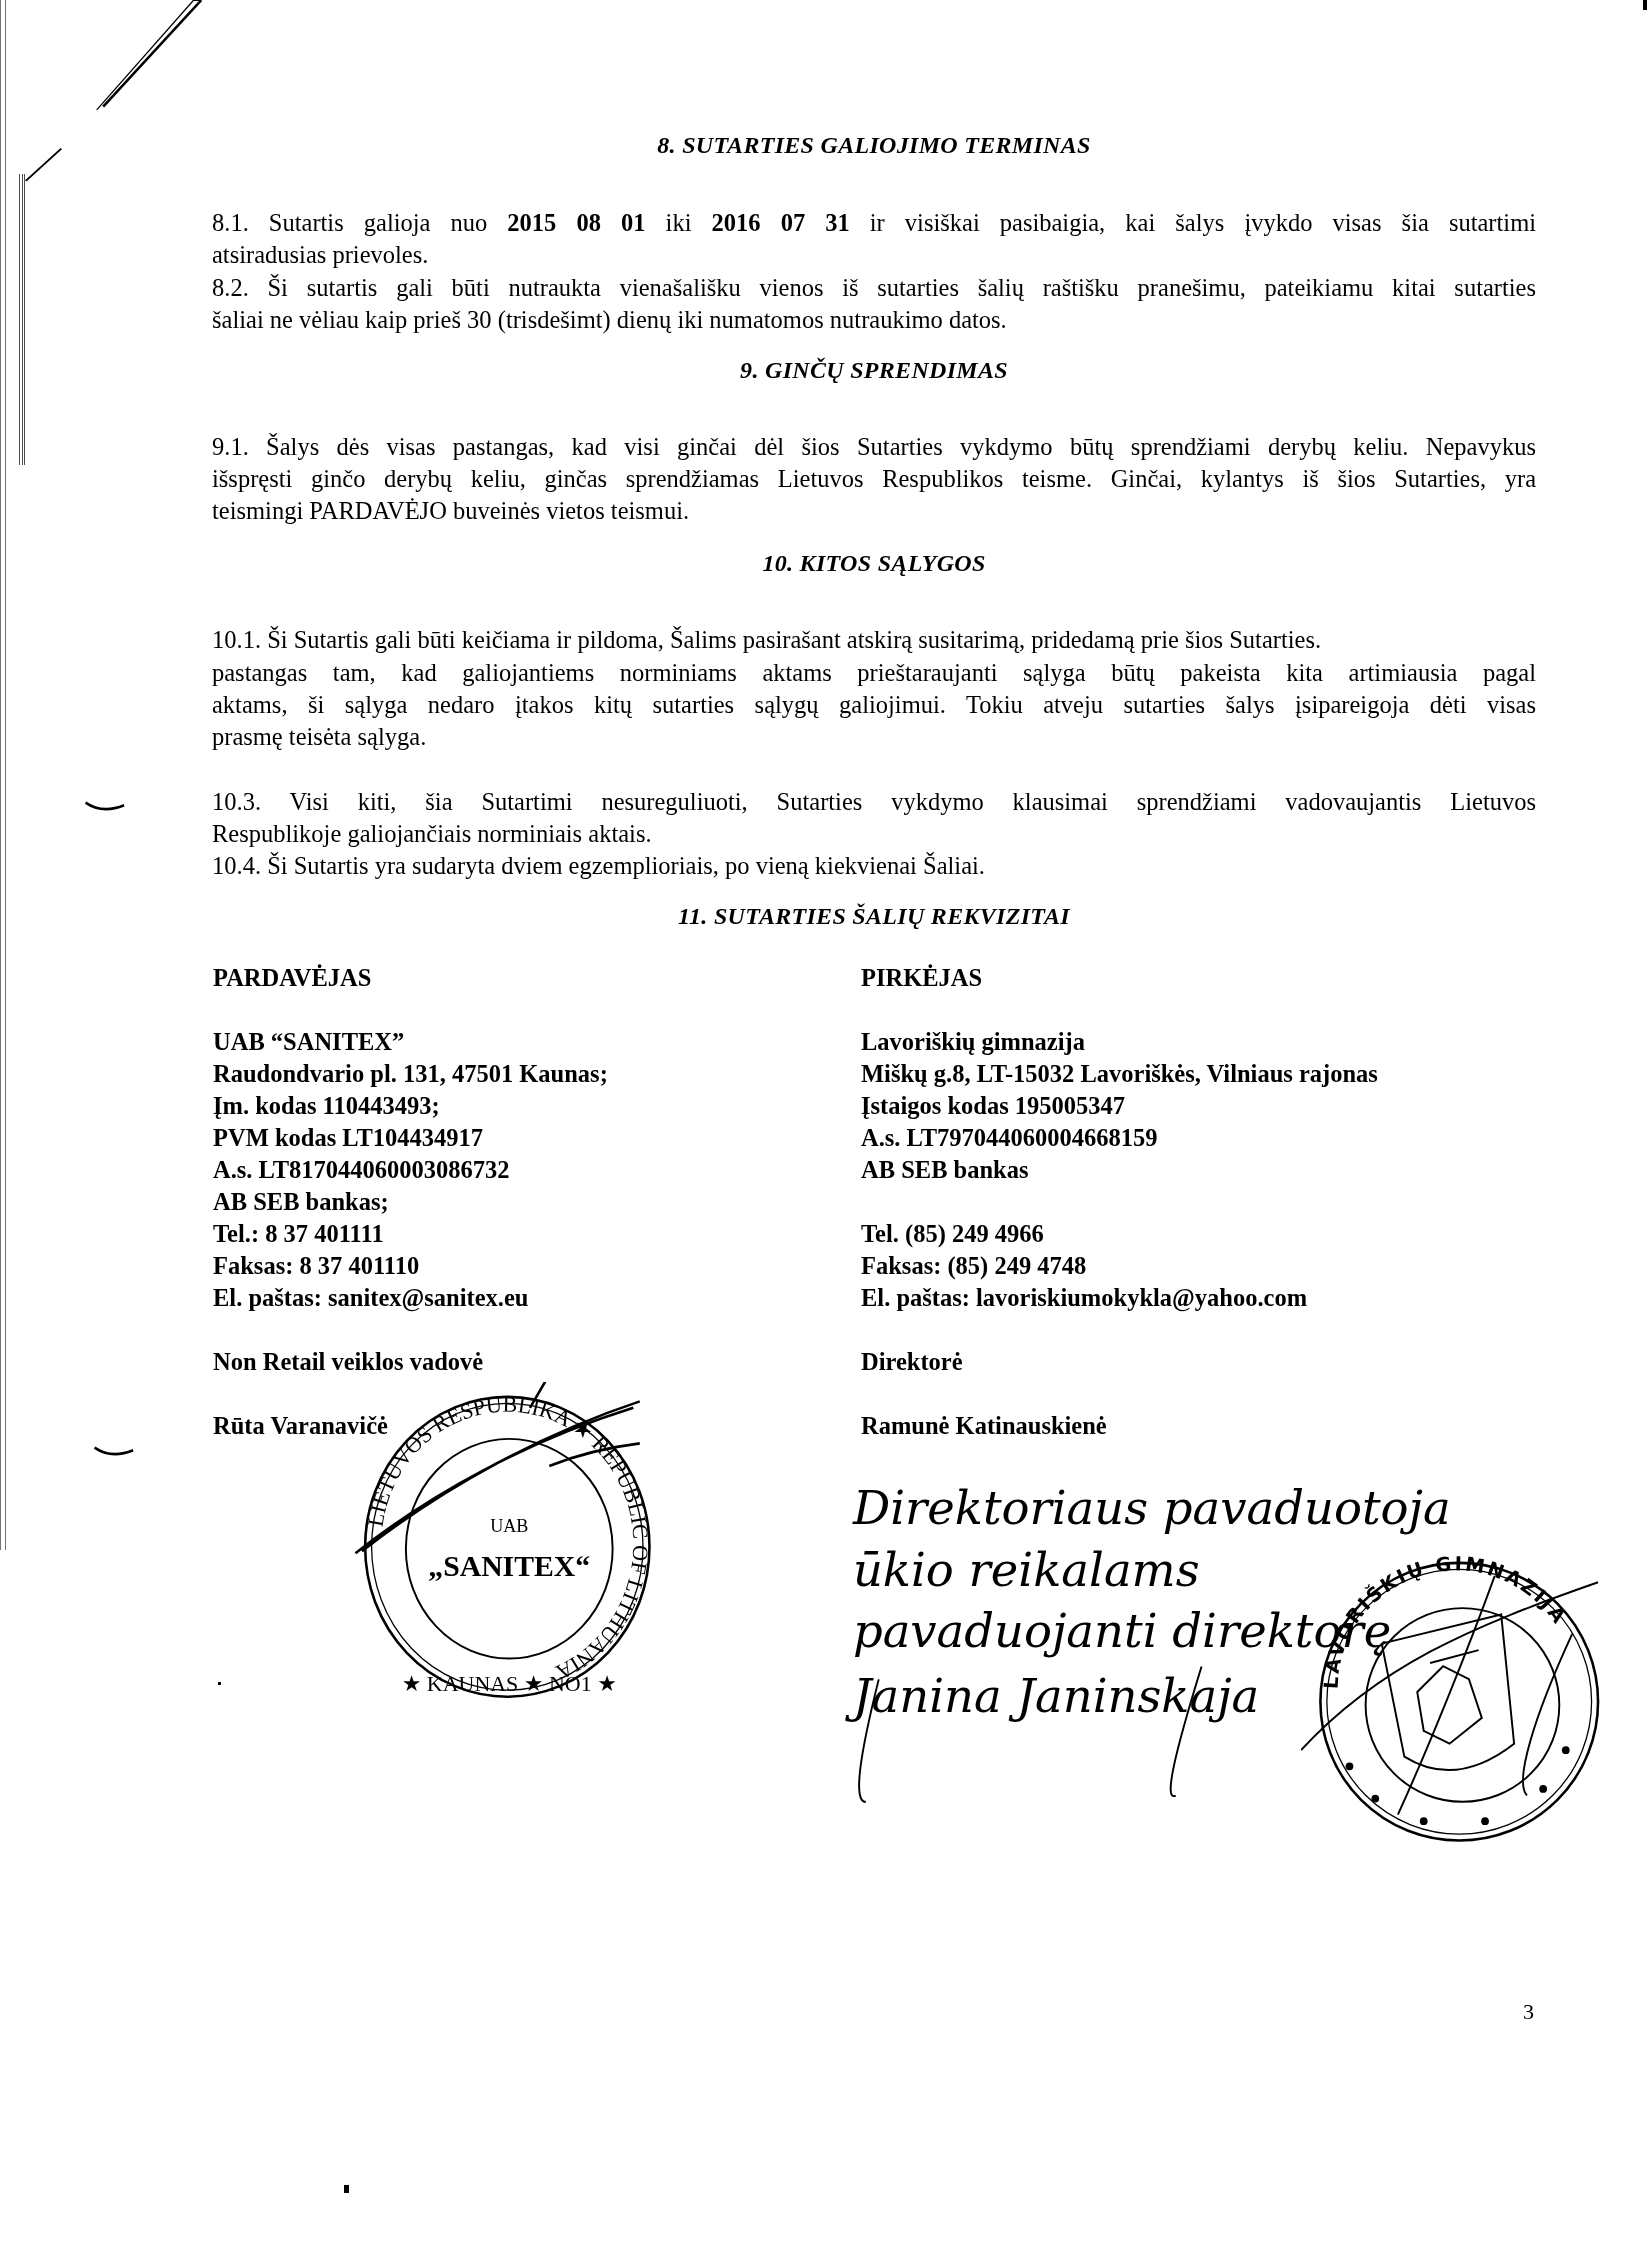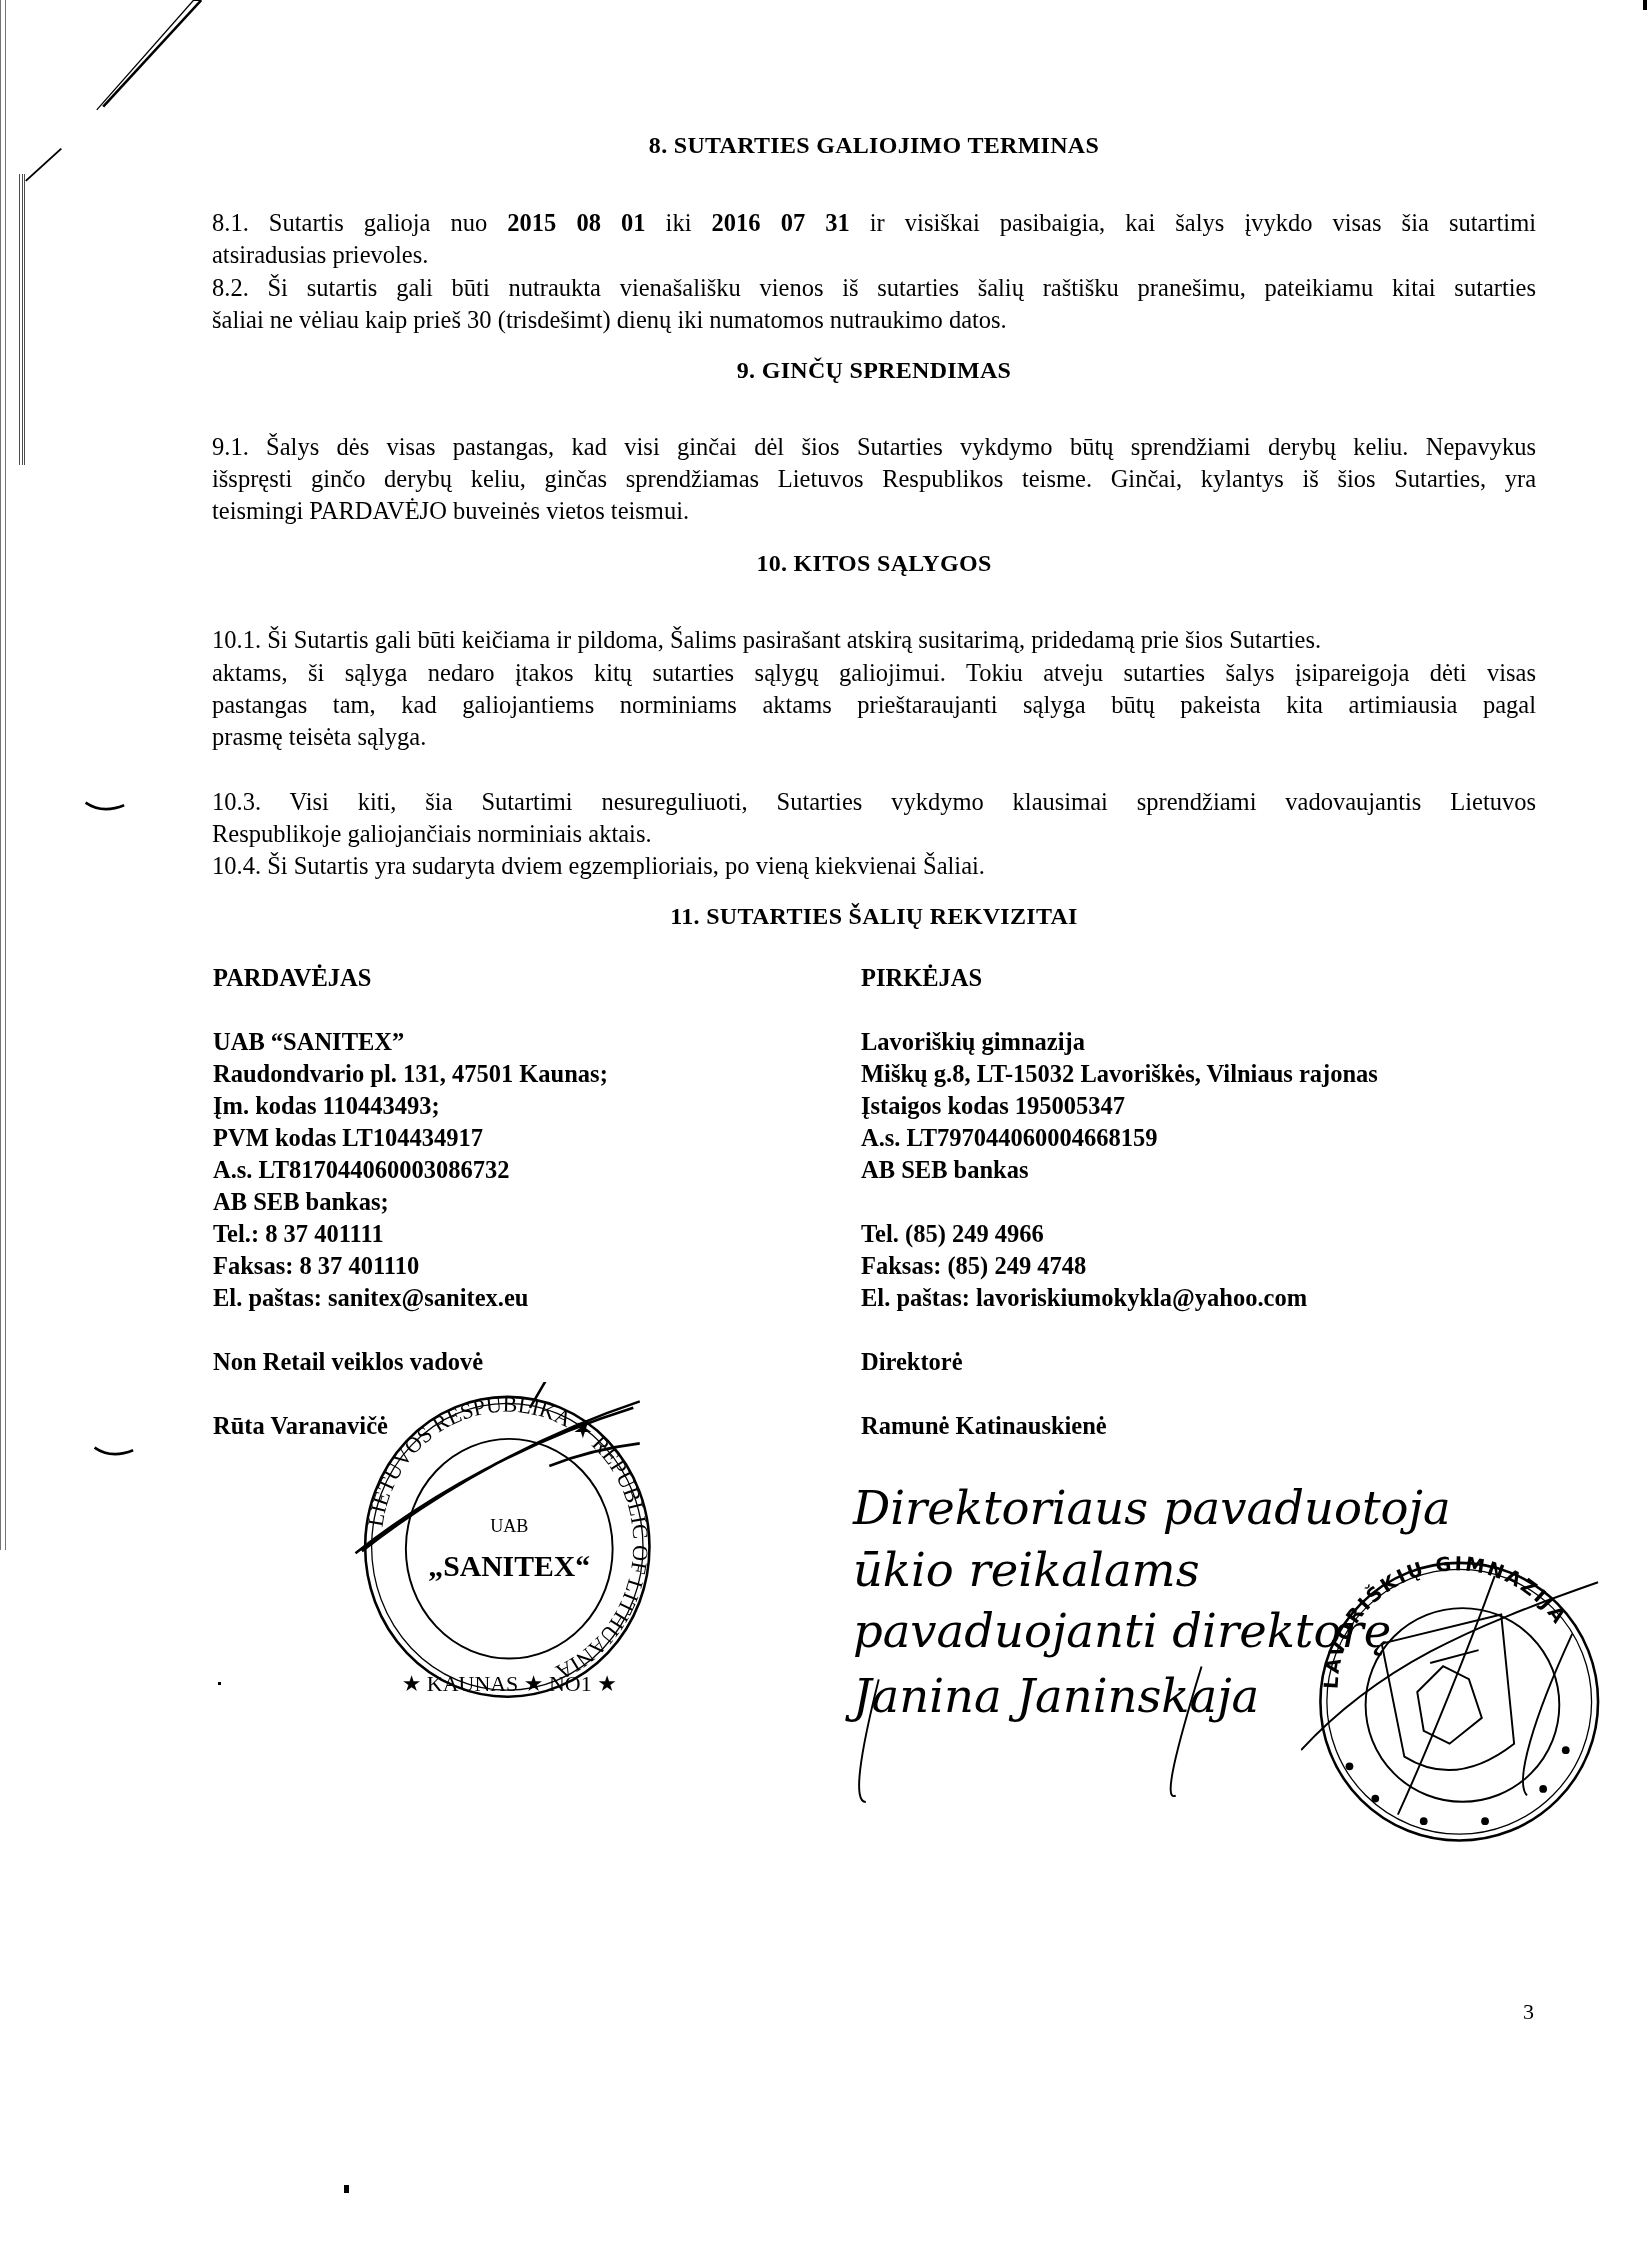--- a/index.html
+++ b/index.html
@@ -17,21 +17,21 @@
     position: absolute; left: 19.4px; top: 174px; width: 7.8px; height: 291px;
     background: repeating-linear-gradient(90deg, #000 0 1.3px, #fff 1.3px 2.6px);
     opacity: 0.7;
   }
   .fold-line { position: absolute; left: 0; top: 0; }
   .corner-mark { position: absolute; right: 0; top: 0; width: 3.9px; height: 10.3px; background: #000; }
 
   .page { position: absolute; left: 212px; top: 0; width: 1324px; }
   .heading {
     position: absolute; left: 0; width: 1324px; text-align: center;
-    font-weight: bold; font-size: 24px; letter-spacing: 0.3px;
+    font-weight: bold; font-size: 24px; letter-spacing: 0.3px; font-style: italic;
   }
   .para {
     position: absolute; left: 0; width: 1324px;
     font-size: 24.5px; line-height: 32px; text-align: justify; margin-top: 12px;
   }
   .para .line { display: block; white-space: nowrap; }
   .para .line.j { text-align: justify; text-align-last: justify; white-space: normal; }
   .para b { font-weight: bold; }
 
   .col { position: absolute; font-size: 24.5px; line-height: 32px; }
@@ -82,22 +82,22 @@
     <span class="line j">9.1. Šalys dės visas pastangas, kad visi ginčai dėl šios Sutarties vykdymo būtų sprendžiami derybų keliu. Nepavykus</span>
     <span class="line j">išspręsti ginčo derybų keliu, ginčas sprendžiamas Lietuvos Respublikos teisme. Ginčai, kylantys iš šios Sutarties, yra</span>
     <span class="line">teismingi PARDAVĖJO buveinės vietos teismui.</span>
   </div>
 
   <div class="heading" style="top:550px">10. KITOS SĄLYGOS</div>
   <div class="para" style="top:612px">
     <span class="line">10.1. Ši Sutartis gali būti keičiama ir pildoma, Šalims pasirašant atskirą susitarimą, pridedamą prie šios Sutarties.</span>
   </div>
   <div class="para" style="top:645px">
+    <span class="line j">pastangas tam, kad galiojantiems norminiams aktams prieštaraujanti sąlyga būtų pakeista kita artimiausia pagal</span>
     <span class="line j">aktams, ši sąlyga nedaro įtakos kitų sutarties sąlygų galiojimui. Tokiu atveju sutarties šalys įsipareigoja dėti visas</span>
-    <span class="line j">pastangas tam, kad galiojantiems norminiams aktams prieštaraujanti sąlyga būtų pakeista kita artimiausia pagal</span>
     <span class="line">prasmę teisėta sąlyga.</span>
   </div>
   <div class="para" style="top:774px">
     <span class="line j">10.3. Visi kiti, šia Sutartimi nesureguliuoti, Sutarties vykdymo klausimai sprendžiami vadovaujantis Lietuvos</span>
     <span class="line">Respublikoje galiojančiais norminiais aktais.</span>
   </div>
   <div class="para" style="top:838px">
     <span class="line">10.4. Ši Sutartis yra sudaryta dviem egzemplioriais, po vieną kiekvienai Šaliai.</span>
   </div>
 

